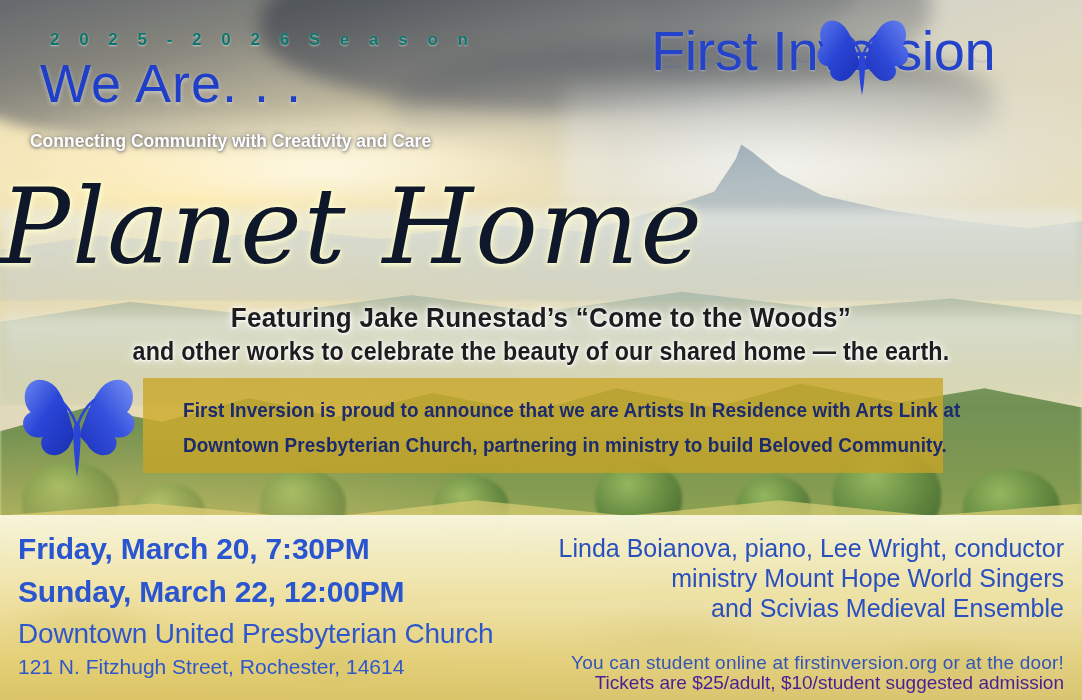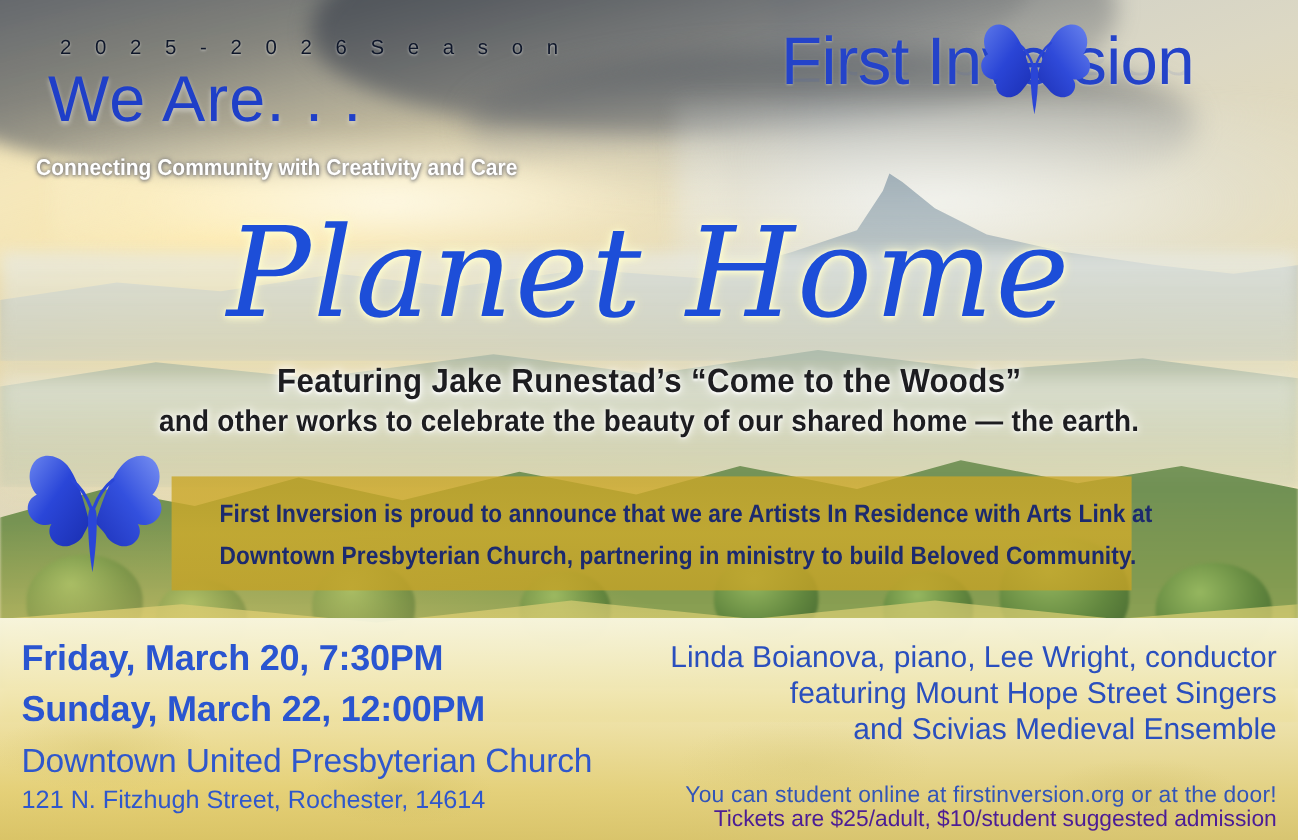--- a/index.html
+++ b/index.html
@@ -124,22 +124,22 @@
       radial-gradient(ellipse 10% 22% at 31% 78%, rgba(200,184,92,.26) 0%, rgba(255,255,255,0) 70%),
       radial-gradient(ellipse 14% 30% at 62% 66%, rgba(206,190,100,.22) 0%, rgba(255,255,255,0) 70%),
       radial-gradient(ellipse 11% 24% at 88% 80%, rgba(198,180,88,.26) 0%, rgba(255,255,255,0) 70%);
   }
 
   
   .content{position:absolute;left:0;top:0;width:100%;height:100%;}
 
   .season{
     position:absolute;left:50px;top:30px;
-    font-size:17px;font-weight:normal;letter-spacing:7.5px;
-    color:#0f172a;
+    font-size:17px;font-weight:bold;letter-spacing:7.5px;
+    color:#0f766e;
     text-shadow:0 1px 2px rgba(255,255,255,.55);
     white-space:nowrap;
   }
   .we-are{
     position:absolute;left:40px;top:52px;
     font-size:54px;font-weight:normal;letter-spacing:1px;
     color:#1f3fc8;
     text-shadow:0 2px 4px rgba(255,255,255,.45);
     white-space:nowrap;
   }
@@ -178,27 +178,26 @@
     white-space:nowrap;
     filter:blur(.4px);
   }
   .logo-butterfly{
     position:absolute;left:222px;top:-6px;width:104px;height:104px;
   }
 
   
   .title{
     position:absolute;left:0;top:166px;width:100%;
-    text-align:center;
     font-family:"DejaVu Serif", serif;
     font-style:italic;
     font-size:104px;
     font-weight:normal;
     letter-spacing:2px;
-    color:#1d4ed8;
+    color:#0f172a;
     text-shadow:0 0 10px rgba(255,252,200,.95), 0 0 3px rgba(255,255,230,.9), 0 2px 5px rgba(255,255,210,.8);
     white-space:nowrap;
   }
 
   
   .feat{
     position:absolute;left:0;width:100%;text-align:center;
     color:#1d1d20;
     font-weight:bold;
     transform:scaleX(.93);
@@ -208,21 +207,21 @@
   .feat-1{top:302px;font-size:28px;letter-spacing:.3px;}
   .feat-2{top:337px;font-size:25px;letter-spacing:.2px;}
 
   
   .butterfly-left{
     position:absolute;left:14px;top:372px;width:126px;height:122px;
   }
 
   
   .banner{
-    position:absolute;left:143px;top:397px;width:800px;height:95px;
+    position:absolute;left:143px;top:378px;width:800px;height:95px;
     background:linear-gradient(180deg, rgba(201,166,40,.80) 0%, rgba(206,171,44,.82) 50%, rgba(196,162,38,.80) 100%);
   }
   .banner-line{
     position:absolute;left:0;width:100%;text-align:center;
     color:#1c2a6e;
     font-weight:bold;
     font-size:21px;
     transform:scaleX(.90);
     letter-spacing:.1px;
     white-space:nowrap;
@@ -345,19 +344,19 @@
       <div class="banner-line banner-line-1">First Inversion is proud to announce that we are Artists In Residence with Arts Link at</div>
       <div class="banner-line banner-line-2">Downtown Presbyterian Church, partnering in ministry to build Beloved Community.</div>
     </div>
 
     <div class="bl bl-date bl-date-1">Friday, March 20, 7:30PM</div>
     <div class="bl bl-date bl-date-2">Sunday, March 22, 12:00PM</div>
     <div class="bl bl-venue">Downtown United Presbyterian Church</div>
     <div class="bl bl-addr">121 N. Fitzhugh Street, Rochester, 14614</div>
 
     <div class="br br-l1">Linda Boianova, piano, Lee Wright, conductor</div>
-    <div class="br br-l2">featuring Mount Hope Street Singers</div>
+    <div class="br br-l2">ministry Mount Hope World Singers</div>
     <div class="br br-l3">and Scivias Medieval Ensemble</div>
     <div class="br br-t1">Tickets are $25/adult, $10/student suggested admission</div>
     <div class="br br-t2">You can student online at firstinversion.org or at the door!</div>
 
   </div>
 </div>
 
 </body></html>

